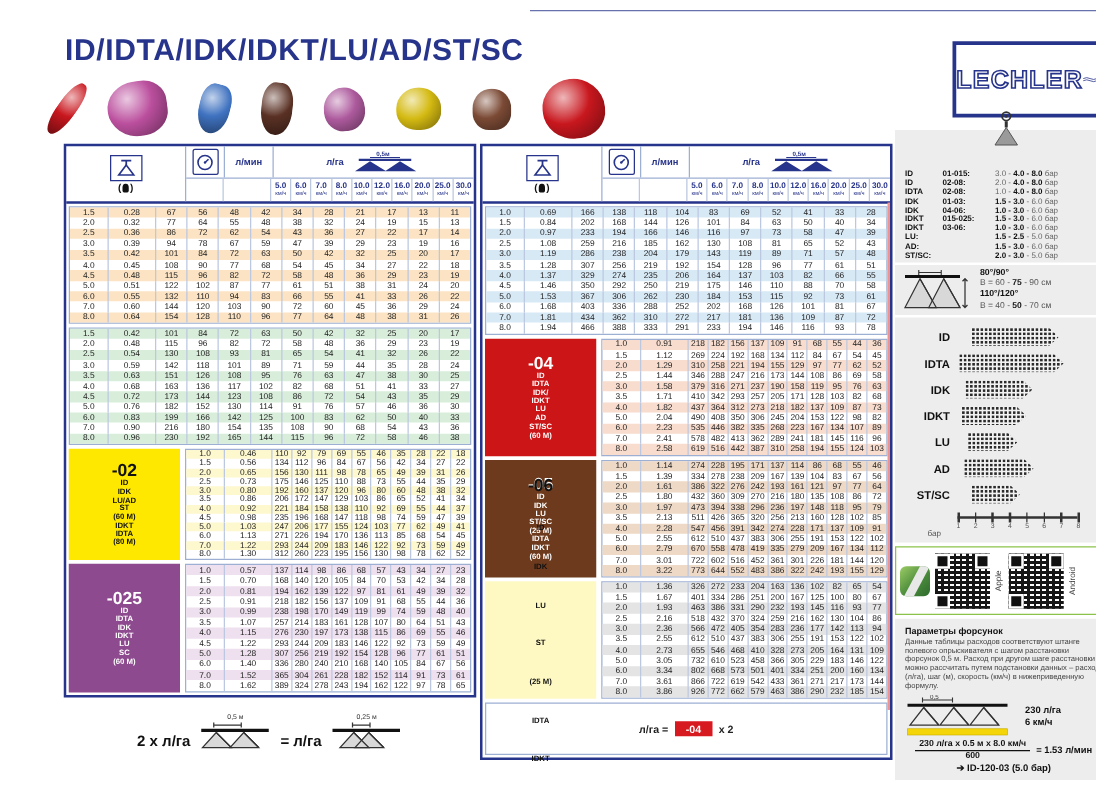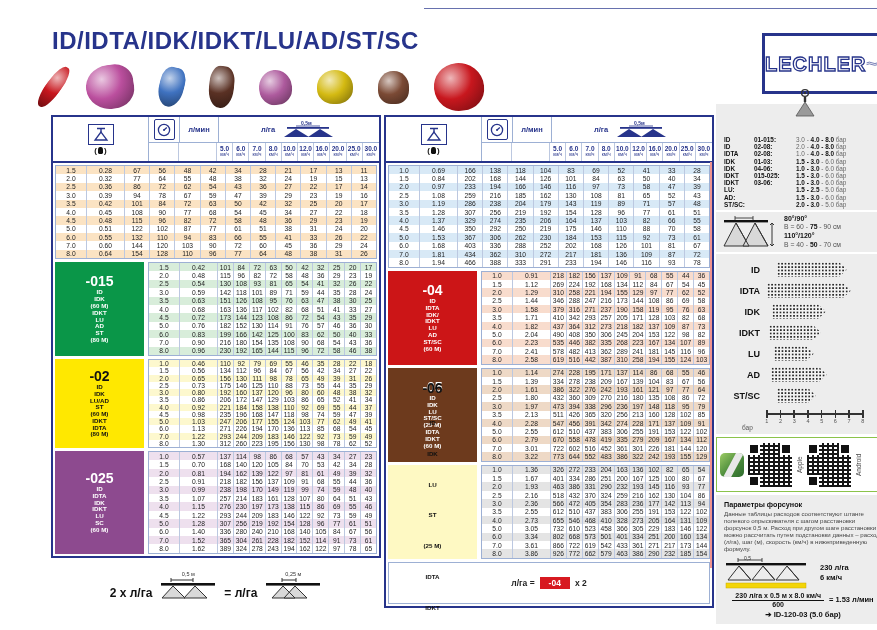--- a/index.html
+++ b/index.html
@@ -360,31 +360,20 @@
               <div class="dcell">77</div>
               <div class="dcell">64</div>
               <div class="dcell">48</div>
               <div class="dcell">38</div>
               <div class="dcell">31</div>
               <div class="dcell">26</div>
             </div>
           </div>
         </div>
         <div class="block" style="height: 94.05px;">
-          <div class="blabel" style="background: rgb(10, 150, 72); color: rgb(255, 255, 255);">
-            <div class="bid">-015</div>
-            <div class="btype">ID</div>
-            <div class="btype">IDK</div>
-            <div class="btype">(60 M)</div>
-            <div class="btype">IDKT</div>
-            <div class="btype">LU</div>
-            <div class="btype">AD</div>
-            <div class="btype">ST</div>
-            <div class="btype">(80 M)</div>
-          </div>
           <div class="brows">
             <div class="drow" style="background: rgb(216, 237, 218);">
               <div class="dcell">1.5</div>
               <div class="dcell">0.42</div>
               <div class="dcell">101</div>
               <div class="dcell">84</div>
               <div class="dcell">72</div>
               <div class="dcell">63</div>
               <div class="dcell">50</div>
               <div class="dcell">42</div>

